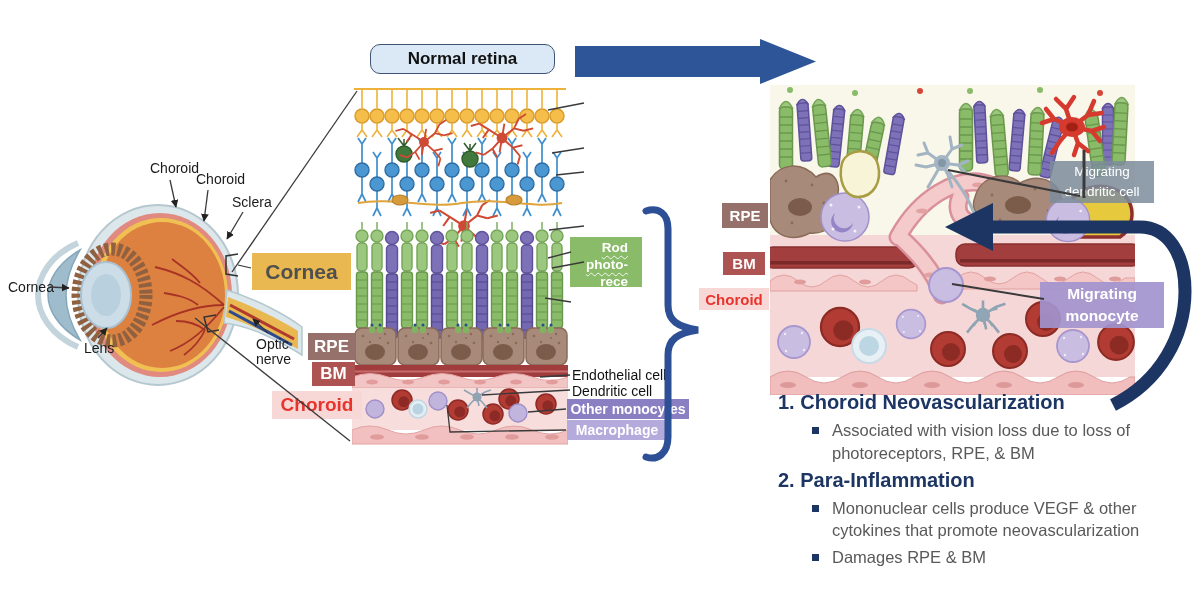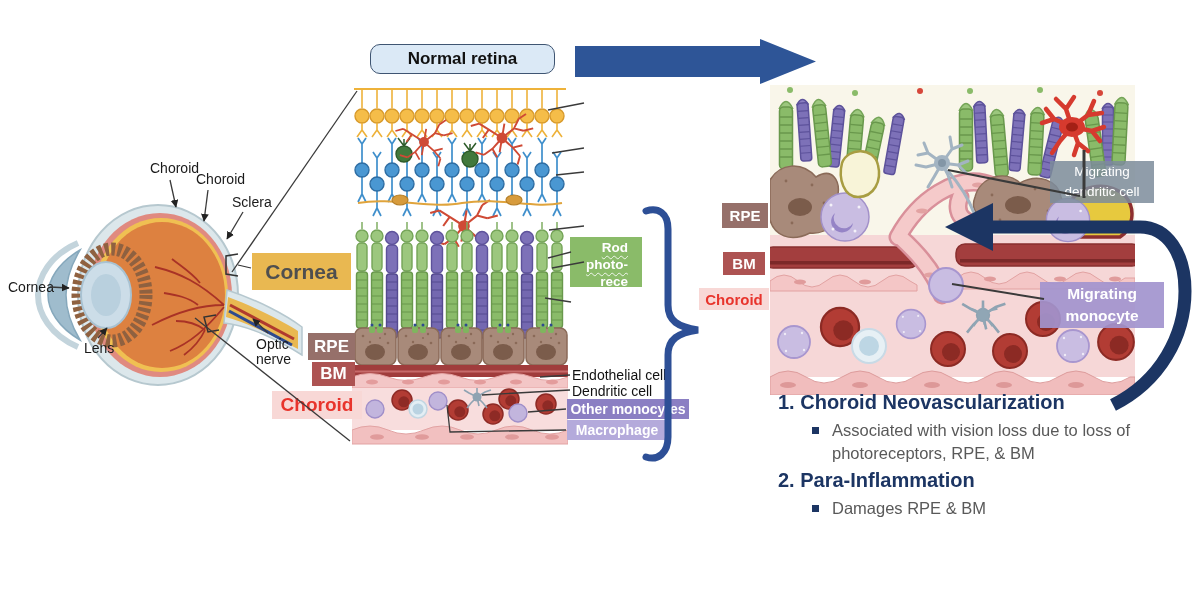--- a/index.html
+++ b/index.html
@@ -479,20 +479,24 @@
 
   <div class="abs" style="left:778px;top:391px;width:422px;">
     <div class="f-title">1. Choroid Neovascularization</div>
     <div class="f-bullet">
       <span class="f-sq"></span>
       <span class="f-text">Associated with vision loss due to loss of photoreceptors, RPE, &amp; BM</span>
     </div>
     <div class="f-title" style="">2. Para-Inflammation</div>
     <div class="f-bullet">
       <span class="f-sq"></span>
+      <span class="f-text">Mononuclear cells produce VEGF &amp; other cytokines that promote neovascularization</span>
+    </div>
+    <div class="f-bullet">
+      <span class="f-sq"></span>
       <span class="f-text">Damages RPE &amp; BM</span>
     </div>
   </div>
 
   <svg class="abs" style="left:0;top:0;pointer-events:none" width="1200" height="609" viewBox="0 0 1200 609">
     <defs>
       <marker id="ah" markerWidth="7" markerHeight="7" refX="5.5" refY="3" orient="auto">
         <path d="M0 0 L6 3 L0 6 Z" fill="#222"></path>
       </marker>
     </defs>

